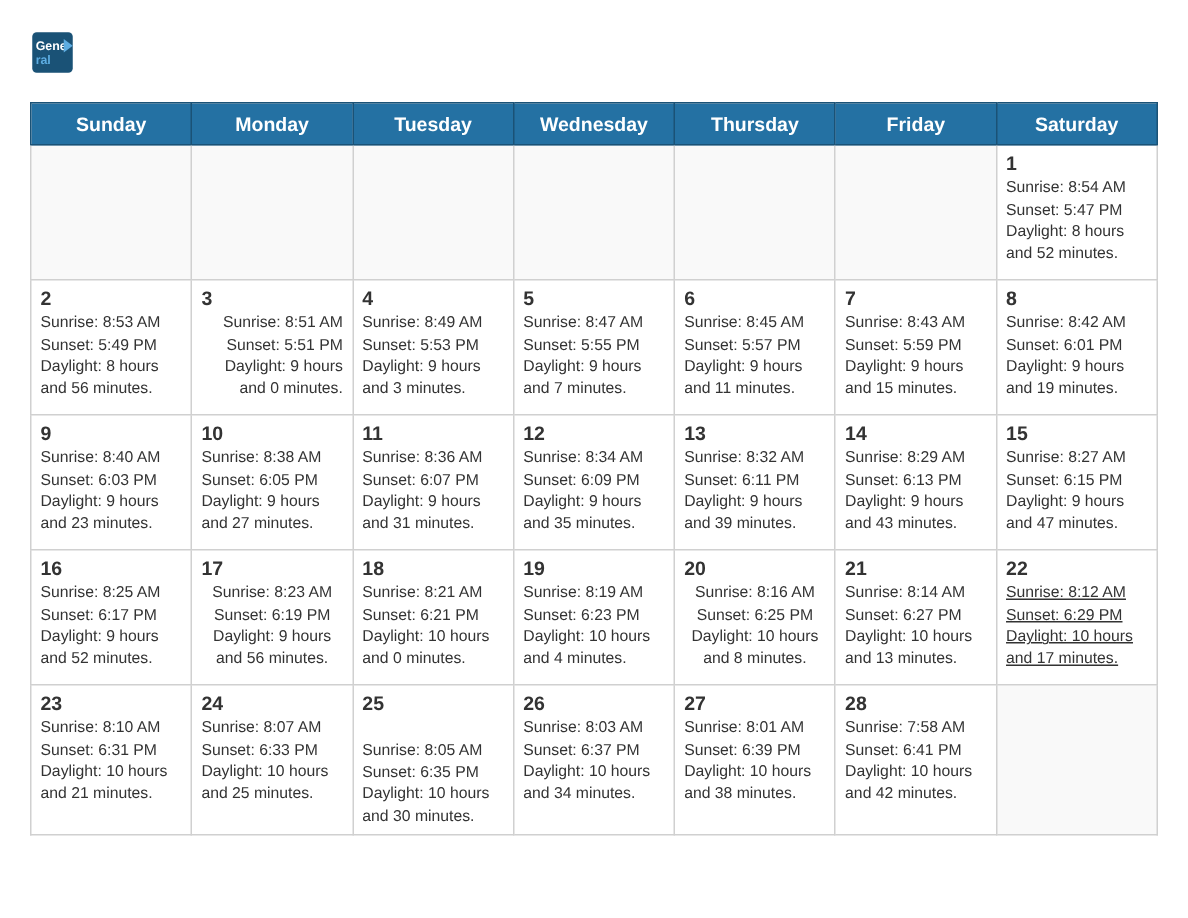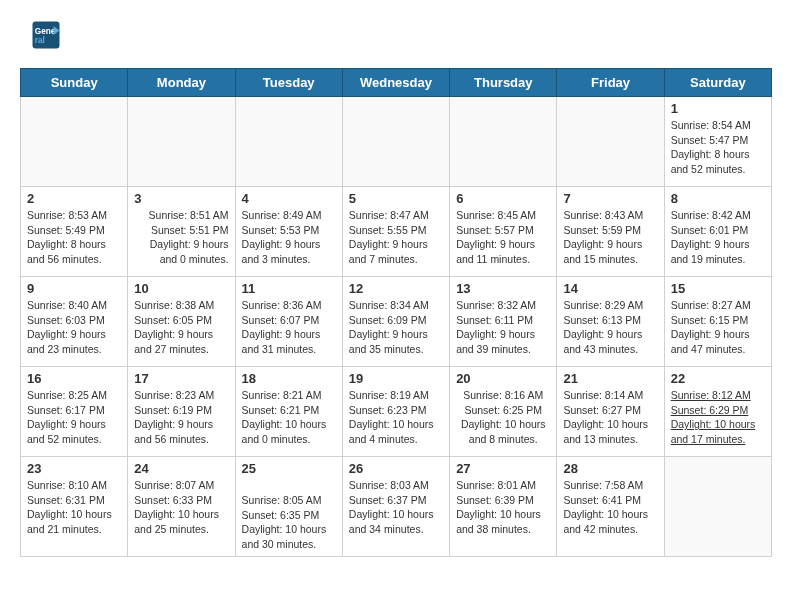--- a/index.html
+++ b/index.html
@@ -6,21 +6,20 @@
     body {
       font-family: Arial, sans-serif;
       background: #fff;
       width: 792px;
       min-height: 612px;
       padding: 20px;
     }
     .header-logo {
       display: flex;
       margin-bottom: 10px;
-      margin-left: 11px;
     }
     .logo-icon {
       width: 30px;
       height: 30px;
       margin-right: 2px;
     }
     .title-section {
       text-align: right;
       margin-bottom: 10px;
     }
@@ -214,21 +213,21 @@
       </tr>
       <tr>
         <td>
           <div class="day-number">16</div>
           <div class="day-info" style="white-space: pre-line;">Sunrise: 8:25 AM
 Sunset: 6:17 PM
 Daylight: 9 hours and 52 minutes.</div>
         </td>
         <td>
           <div class="day-number">17</div>
-          <div class="day-info" style="white-space: pre-line;">Sunrise: 8:23 AM
+          <div class="day-info" style="white-space: pre-line; text-align: center;">Sunrise: 8:23 AM
 Sunset: 6:19 PM
 Daylight: 9 hours and 56 minutes.</div>
         </td>
         <td>
           <div class="day-number">18</div>
           <div class="day-info" style="white-space: pre-line;">Sunrise: 8:21 AM
 Sunset: 6:21 PM
 Daylight: 10 hours and 0 minutes.</div>
         </td>
         <td>

